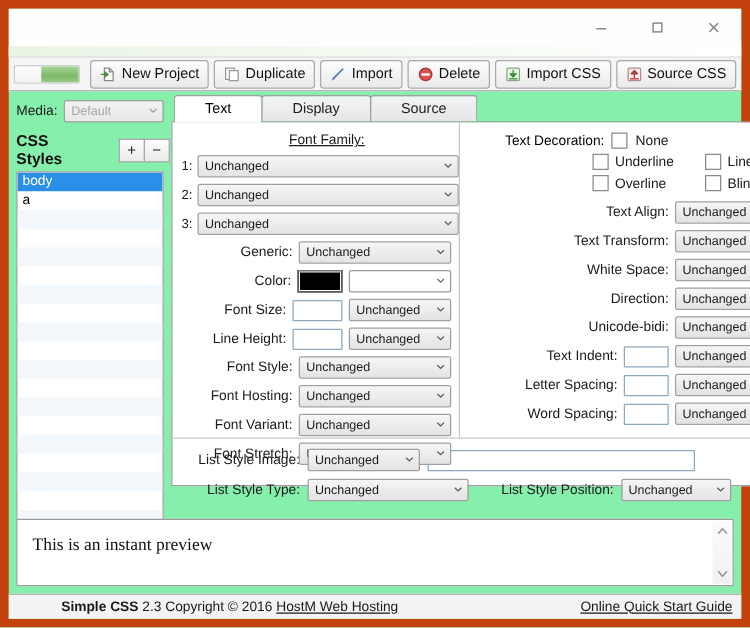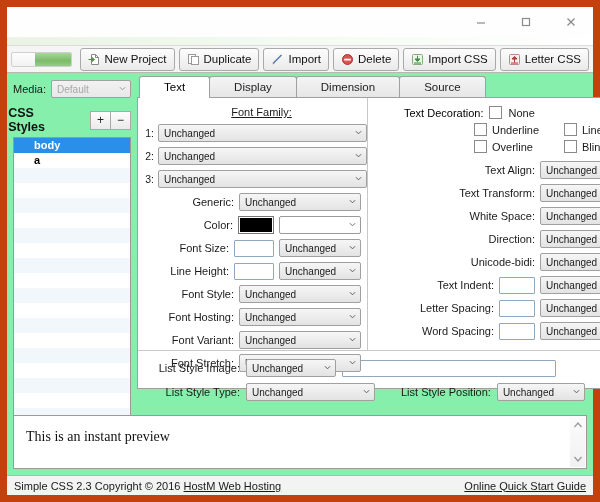--- a/index.html
+++ b/index.html
@@ -43,29 +43,29 @@
   .media-row{display:flex;align-items:center;gap:5px;height:20px;margin-bottom:7px;}
   .lbl{font-size:11px;color:#1a1a1a;}
   .combo{position:relative;height:18px;box-sizing:border-box;
     background:linear-gradient(to bottom,#f6f6f6,#e3e3e3);
     border:1px solid #a0a0a0;border-radius:2px;
     display:flex;align-items:center;padding:0 0 0 5px;
     font-size:10px;color:#1a1a1a;white-space:nowrap;overflow:hidden;}
   .combo.disabled{color:#a7a7a7;background:linear-gradient(to bottom,#f2f2f2,#e8e8e8);}
   .combo .chev{position:absolute;right:4px;top:50%;width:7px;height:7px;margin-top:-4px;}
   .combo.white{background:#fff;border:1px solid #9a9a9a;}
-  .styles-hdr{display:flex;align-items:center;justify-content:flex-end;margin-bottom:3px;gap:45px;}
+  .styles-hdr{display:flex;align-items:center;justify-content:space-between;margin-bottom:3px;gap:45px;}
   .styles-hdr .t{font-size:12.5px;font-weight:bold;color:#111;}
   .pmbtns{display:flex;}
   .pmbtn{width:19px;height:17px;display:flex;align-items:center;justify-content:center;
      background:linear-gradient(to bottom,#fdfdfd,#eaeaea);border:1px solid #a9a9a9;
      font-size:12px;line-height:1;color:#222;cursor:default;}
   .pmbtn.first{border-right:none;}
   .stylelist{background:#fff;border:1px solid #9a9a9a;height:285px;overflow:hidden;}
-  .srow{height:15px;line-height:15px;padding:0 20px;font-size:11px;color:#000;font-weight:bold;}
+  .srow{height:15px;line-height:15px;padding:0 4px;font-size:11px;color:#000;}
   .srow.sel{background:#2a8fe8;color:#fff;}
   .srow.alt{background:#f2f7fc;}
 
   
   .rightcol{flex:1 1 auto;box-sizing:border-box;padding:2px 6px 0 2px;}
   .tabstrip{display:flex;align-items:flex-end;height:22px;
             border-bottom:1px solid #a0a0a0;padding-left:2px;}
   .tab{height:20px;line-height:20px;padding:0 24px;font-size:11.5px;color:#222;
        border:1px solid #a0a0a0;border-bottom:none;border-radius:3px 3px 0 0;
        background:linear-gradient(to bottom,#f4f4f4,#e6e6e6);margin-right:-1px;cursor:default;}
@@ -112,21 +112,21 @@
   .pvscroll{position:absolute;right:1px;top:1px;bottom:1px;width:15px;
     background:linear-gradient(to bottom,#fbfbfb,#f1f1f1);
     display:flex;flex-direction:column;align-items:center;justify-content:space-between;
     padding:4px 0;box-sizing:border-box;}
 
   
   .status{position:absolute;left:0;right:0;bottom:0;height:20px;
     border-top:1px solid #b5b5b5;background:#f3f3f3;
     display:flex;align-items:center;justify-content:space-between;
     padding:0 7px;box-sizing:border-box;font-size:11px;color:#1a1a1a;}
-  .status b{font-weight:normal;}
+  .status b{font-weight:bold;margin-left:35px;}
   .lnk{color:#1a1a1a;text-decoration:underline;cursor:default;}
 </style>
 </head>
 <body>
 
 <div class="app">
 
   <div class="titlebar">
     <div class="titlebar-grad"></div>
     <div class="wbtns">
@@ -207,21 +207,21 @@
     </div>
 
     <div class="tbtn">
       <span class="ico">
         <svg width="13" height="13" viewBox="0 0 13 13">
           <rect x="1.5" y="1.5" width="10" height="10" rx="1" fill="#fdeaea" stroke="#b58a8a" stroke-width="1"></rect>
           <path d="M6.5 9.6v-5M4 6L6.5 3.4 9 6z" fill="#d9534f" stroke="#9e3a37" stroke-width="1" stroke-linejoin="round"></path>
           <rect x="3" y="9.4" width="7" height="1.3" fill="#d9534f"></rect>
         </svg>
       </span>
-      <span>Letter CSS</span>
+      <span>Source CSS</span>
     </div>
   </div>
 
   <div class="split">
 
     <div class="leftcol">
       <div class="media-row">
         <span class="lbl">Media:</span>
         <div class="combo disabled" style="width:82px;">
           <span>Default</span>
@@ -259,21 +259,20 @@
         <div class="srow alt"></div>
         <div class="srow"></div>
         <div class="srow alt"></div>
       </div>
     </div>
 
     <div class="rightcol">
       <div class="tabstrip">
         <div class="tab active">Text</div>
         <div class="tab">Display</div>
-        <div class="tab">Dimension</div>
         <div class="tab">Source</div>
       </div>
 
       <div class="tabpanel">
         <div class="panelcols">
 
           <div class="pcol left">
             <div class="ff-title">Font Family:</div>
 
             <div class="ffrow">

